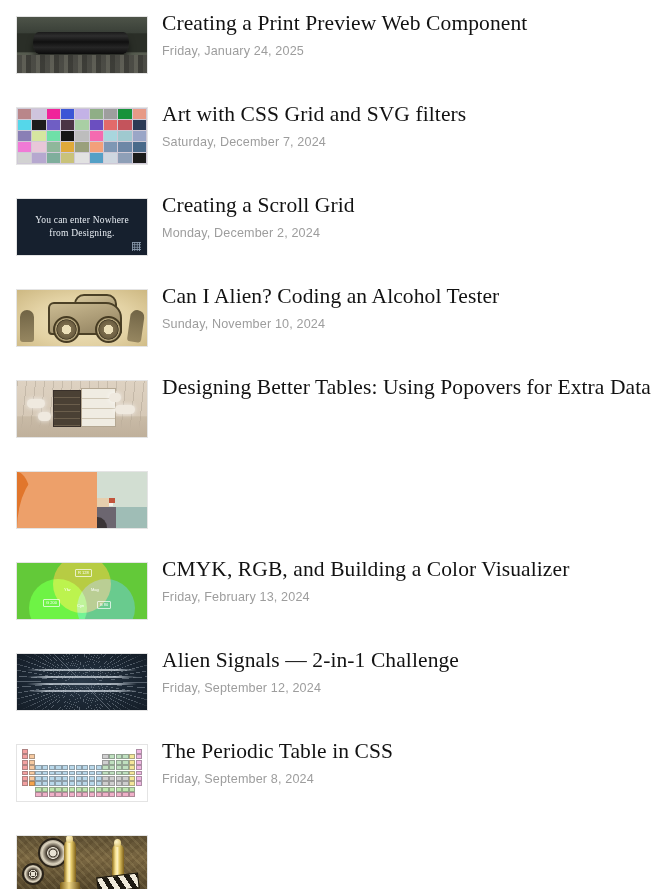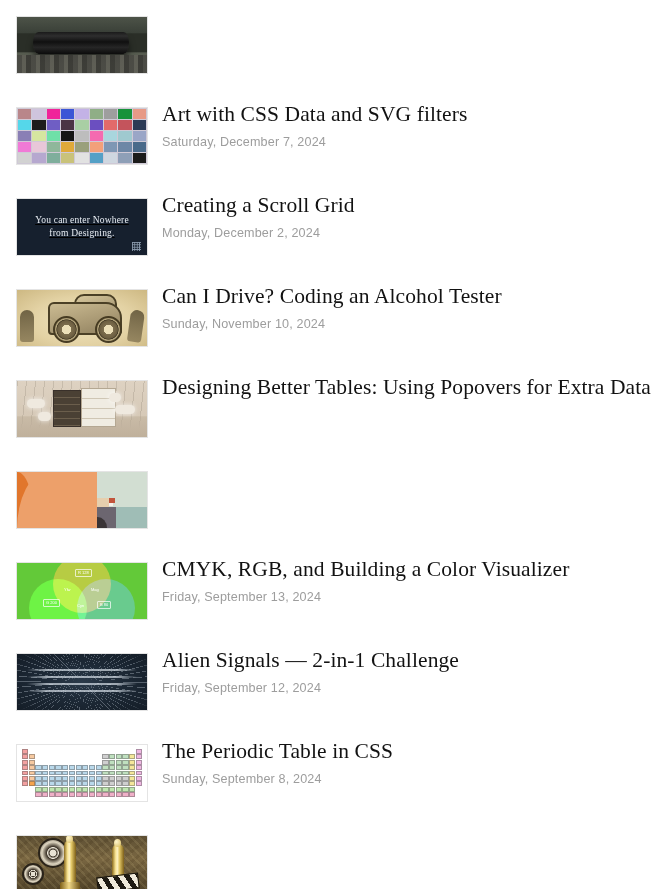--- a/index.html
+++ b/index.html
@@ -38,21 +38,20 @@
     overflow: hidden;
     position: relative;
     background: #f2f2f2;
   }
   .thumb-art {
     position: absolute;
     inset: 0;
     width: 100%;
     height: 100%;
     display: block;
-    text-decoration: underline;
   }
   .post-text {
     flex: 1 1 auto;
     min-width: 0;
     padding: 8px 0 0 14px;
   }
   .post-title {
     font-family: "Liberation Serif", "DejaVu Serif", serif;
     font-size: 21.5px;
     line-height: 31px;
@@ -370,20 +369,24 @@
 </style>
 </head>
 <body>
 
 <div class="post-list">
 
   <div class="post-item">
     <a class="thumb-link">
       <span class="thumb-art art-press"></span>
     </a>
+    <div class="post-text">
+      <h2 class="post-title"><a>Creating a Print Preview Web Component</a></h2>
+      <div class="post-date">Friday, January 24, 2025</div>
+    </div>
   </div>
 
   <div class="post-item">
     <a class="thumb-link">
       <span class="thumb-art art-grid">
         <i style="background:#b9868a"></i>
           <i style="background:#cfc4dd"></i>
           <i style="background:#f0249a;grid-row:span 1"></i>
           <i style="background:#3b55d6"></i>
           <i style="background:#c3b2e6"></i>
@@ -423,21 +426,21 @@
           <i style="background:#7fae9c"></i>
           <i style="background:#c9c27a"></i>
           <i style="background:#e2e2e2"></i>
           <i style="background:#54a0c6"></i>
           <i style="background:#cfd7e0"></i>
           <i style="background:#8e9fb7"></i>
           <i style="background:#1b1b1b"></i>
       </span>
     </a>
     <div class="post-text">
-      <h2 class="post-title"><a>Art with CSS Data and SVG filters</a></h2>
+      <h2 class="post-title"><a>Art with CSS Grid and SVG filters</a></h2>
       <div class="post-date">Saturday, December 7, 2024</div>
     </div>
   </div>
 
   <div class="post-item">
     <a class="thumb-link">
       <span class="thumb-art art-scroll">
         <span class="sg-text">
           <span>You can enter Nowhere</span><br>
           <span>from Designing.</span>
@@ -456,21 +459,21 @@
       <span class="thumb-art art-car">
         <span class="fig fig-l"></span>
         <span class="car-cab"></span>
         <span class="car-body"></span>
         <span class="w w1"></span>
         <span class="w w2"></span>
         <span class="fig fig-r"></span>
       </span>
     </a>
     <div class="post-text">
-      <h2 class="post-title"><a>Can I Drive? Coding an Alcohol Tester</a></h2>
+      <h2 class="post-title"><a>Can I Alien? Coding an Alcohol Tester</a></h2>
       <div class="post-date">Sunday, November 10, 2024</div>
     </div>
   </div>
 
   <div class="post-item">
     <a class="thumb-link">
       <span class="thumb-art art-tables">
         <span class="rain"></span>
         <span class="cabinet"></span>
         <span class="panel"></span>
@@ -510,21 +513,21 @@
         <span class="lbl" style="left:58px;top:6px">R 128</span>
         <span class="lbl" style="left:26px;top:36px">G 200</span>
         <span class="lbl" style="left:80px;top:38px">B 80</span>
         <span class="lbl" style="left:45px;top:24px;border:0">Ylw</span>
         <span class="lbl" style="left:72px;top:24px;border:0">Mag</span>
         <span class="lbl" style="left:58px;top:40px;border:0">Cyn</span>
       </span>
     </a>
     <div class="post-text">
       <h2 class="post-title"><a>CMYK, RGB, and Building a Color Visualizer</a></h2>
-      <div class="post-date">Friday, September 13, 2024</div>
+      <div class="post-date">Friday, February 13, 2024</div>
     </div>
   </div>
 
   <div class="post-item">
     <a class="thumb-link">
       <span class="thumb-art art-alien">
         <span class="burst"></span>
         <span class="lines"></span>
       </span>
     </a>
@@ -657,21 +660,21 @@
             <i style="grid-area: 9 / 13; background: rgb(240, 176, 200); border: 0.4px solid rgba(90, 90, 90, 0.45);"></i>
             <i style="grid-area: 9 / 14; background: rgb(240, 176, 200); border: 0.4px solid rgba(90, 90, 90, 0.45);"></i>
             <i style="grid-area: 9 / 15; background: rgb(240, 176, 200); border: 0.4px solid rgba(90, 90, 90, 0.45);"></i>
             <i style="grid-area: 9 / 16; background: rgb(240, 176, 200); border: 0.4px solid rgba(90, 90, 90, 0.45);"></i>
             <i style="grid-area: 9 / 17; background: rgb(240, 176, 200); border: 0.4px solid rgba(90, 90, 90, 0.45);"></i>
           </span>
       </span>
     </a>
     <div class="post-text">
       <h2 class="post-title"><a>The Periodic Table in CSS</a></h2>
-      <div class="post-date">Sunday, September 8, 2024</div>
+      <div class="post-date">Friday, September 8, 2024</div>
     </div>
   </div>
 
   <div class="post-item">
     <a class="thumb-link">
       <span class="thumb-art art-oscar">
         <span class="grain"></span>
         <span class="reel r1"></span>
         <span class="reel r2"></span>
         <span class="statue s1"></span>

